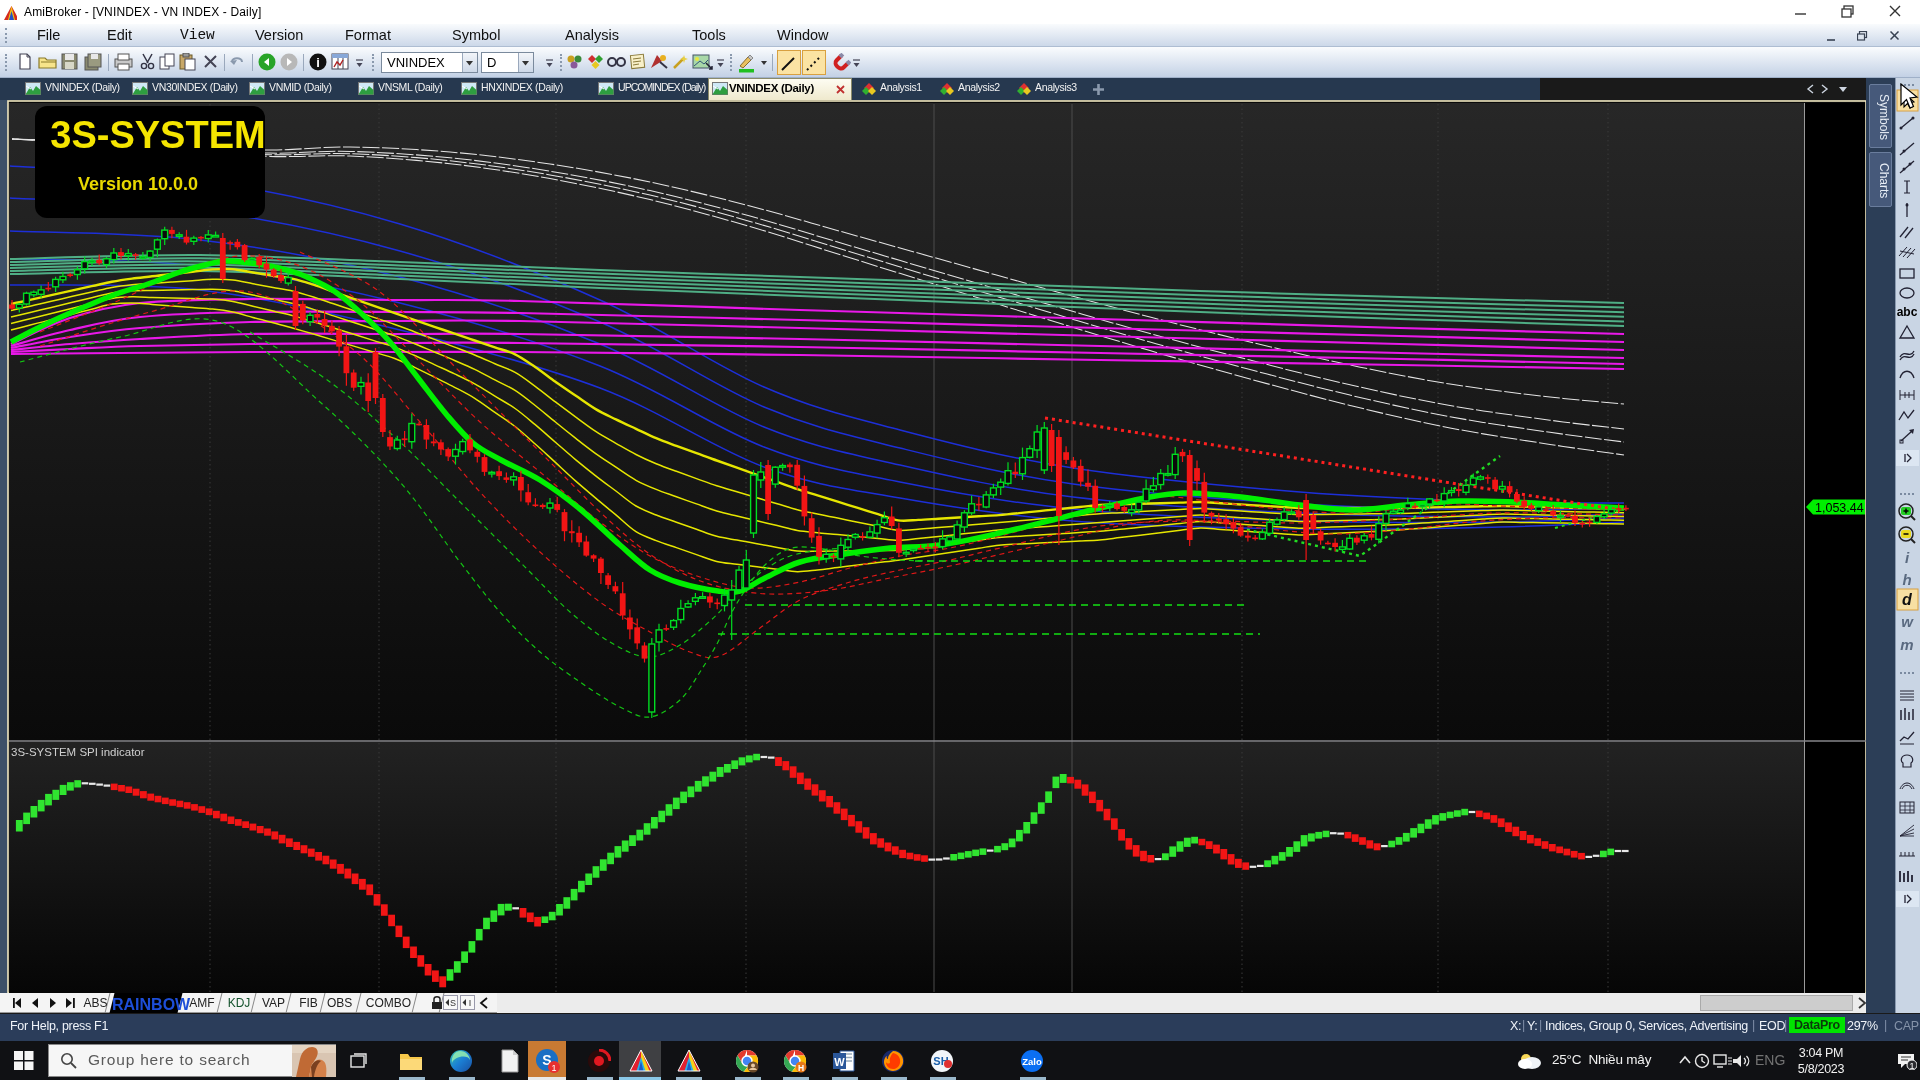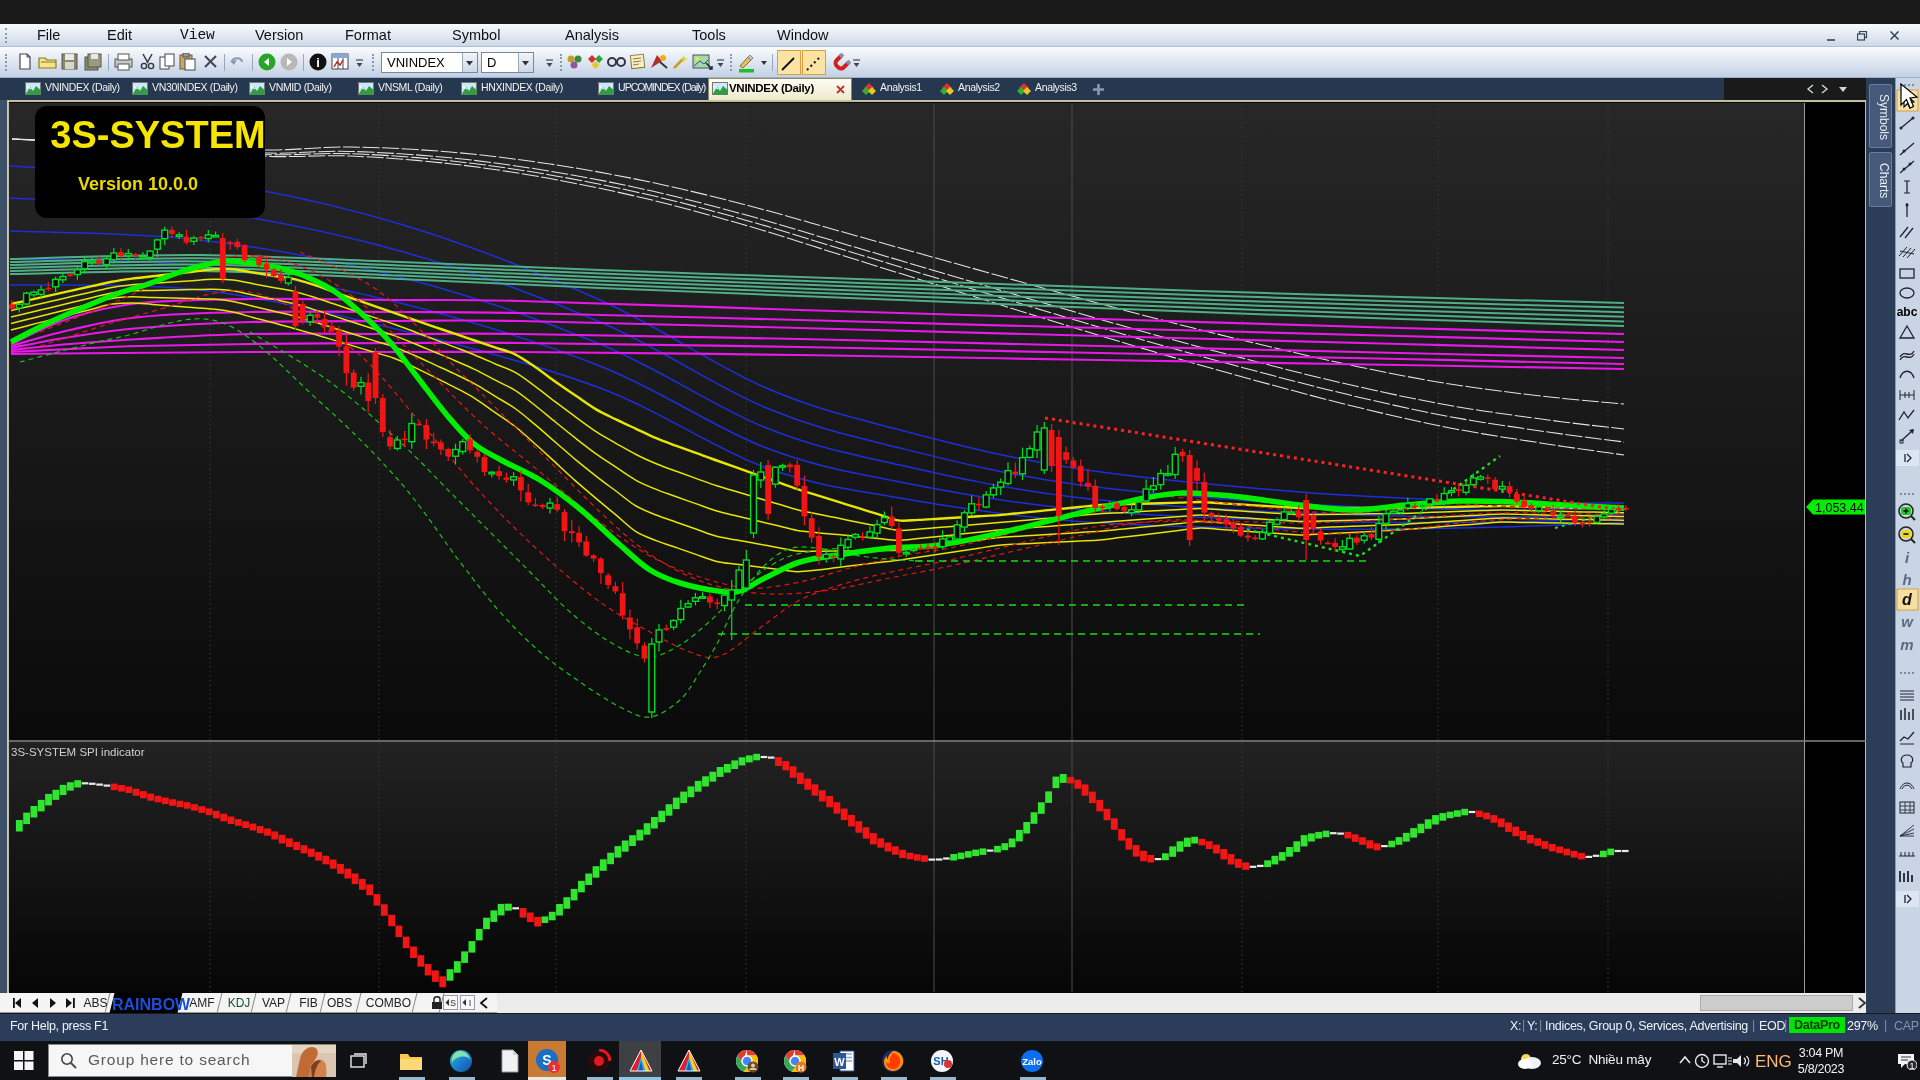--- a/index.html
+++ b/index.html
@@ -1,19 +1,37 @@
 <!DOCTYPE html>
 <html><head><meta charset="utf-8"><style>
 *{margin:0;padding:0;box-sizing:border-box;}
 html,body{width:1920px;height:1080px;overflow:hidden;background:#000;font-family:"Liberation Sans",sans-serif;}
 #root{position:relative;width:1920px;height:1080px;background:#1a1a1a;}
 .abs{position:absolute;}
 svg text{font-family:"Liberation Sans",sans-serif;}
 </style></head><body>
 <div id="root">
+<div class="abs" style="top:0;left:0;width:1920px;height:24px;background:#ffffff;">
+      <svg class="abs" style="left:3px;top:5px" width="14" height="15">
+        <polygon points="8.5,1 16,15 1,15" fill="#d42a1e"></polygon>
+        <polygon points="8.5,1 12,15 5,15" fill="#f3c613"></polygon>
+        <polygon points="8.5,6 11,15 6,15" fill="#2553c8"></polygon>
+      </svg>
+      <div class="abs" style="left:24px;top:5px;font-size:12px;letter-spacing:0.15px;color:#000;">AmiBroker - [VNINDEX - VN INDEX - Daily]</div>
+      <svg class="abs" style="left:1795px;top:6px" width="12" height="12">
+        <line x1="0" y1="8" x2="11" y2="8" stroke="#333" stroke-width="1.4"></line>
+      </svg>
+      <svg class="abs" style="left:1841px;top:5px" width="14" height="13">
+        <rect x="3" y="1" width="9" height="8" fill="none" stroke="#333" stroke-width="1.3"></rect>
+        <rect x="1" y="4" width="9" height="8" fill="#fff" stroke="#333" stroke-width="1.3"></rect>
+      </svg>
+      <svg class="abs" style="left:1889px;top:5px" width="13" height="13">
+        <path d="M1 1 L11 11 M11 1 L1 11" stroke="#333" stroke-width="1.4"></path>
+      </svg>
+    </div>
     <div class="abs" style="top:24px;left:0;width:1920px;height:23px;background:linear-gradient(#f9fbfd,#ccd8e9);border-bottom:1px solid #aebdd2;">
       <div class="abs" style="left:5px;top:4px;width:3px;height:15px;border-left:2px dotted #8a99ad;"></div>
       <div class="abs" style="left:37px;top:3px;font-size:14.5px;color:#101010;">File</div>
       <div class="abs" style="left:107px;top:3px;font-size:14.5px;color:#101010;">Edit</div>
       <div class="abs" style="left:180px;top:3px;font-size:14.5px;color:#101010;font-family:Liberation Mono, monospace;">View</div>
       <div class="abs" style="left:255px;top:3px;font-size:14.5px;color:#101010;">Version</div>
       <div class="abs" style="left:345px;top:3px;font-size:14.5px;color:#101010;">Format</div>
       <div class="abs" style="left:452px;top:3px;font-size:14.5px;color:#101010;">Symbol</div>
       <div class="abs" style="left:565px;top:3px;font-size:14.5px;color:#101010;">Analysis</div>
       <div class="abs" style="left:692px;top:3px;font-size:14.5px;color:#101010;">Tools</div>
@@ -180,21 +198,21 @@
           <path d="M6 4 L6 11 C6 16 16 16 16 11 L16 4" fill="none" stroke="#d02020" stroke-width="4"></path>
           <rect x="4" y="2" width="4" height="4" fill="#8a8aa8"></rect>
           <rect x="14" y="2" width="4" height="4" fill="#8a8aa8"></rect>
         </g>
       </svg>
       <svg class="abs" style="left:852px;top:12px" width="9" height="9">
         <line x1="1" y1="1" x2="8" y2="1" stroke="#445" stroke-width="1.2"></line>
         <path d="M1.5 4 L7.5 4 L4.5 8 Z" fill="#445"></path>
       </svg>
     </div>
-    <div class="abs" style="top:78px;left:0;width:1724px;height:22px;background:#26384f;">
+    <div class="abs" style="top:78px;left:0;width:1540px;height:22px;background:#26384f;">
       <div class="abs" style="top:0;left:0;width:1920px;height:22px;background-image:radial-gradient(#2d4057 20%,transparent 21%);background-size:4px 4px;"></div>
       <svg class="abs" style="left:25px;top:4px" width="16" height="13">
         <rect x="0.5" y="0.5" width="15" height="12" fill="#cfe8f5" stroke="#777"></rect>
         <path d="M0.5 12.5 L5 5 L8 9 L11 4 L15.5 8 L15.5 12.5 Z" fill="#2e9e40"></path>
         <path d="M1 4 L6 7" stroke="#fff" stroke-width="1"></path>
       </svg>
       <div class="abs" style="left:45px;top:3px;font-size:10.5px;letter-spacing:-0.35px;color:#f2f2f2;">VNINDEX (Daily)</div>
       <svg class="abs" style="left:132px;top:4px" width="16" height="13">
         <rect x="0.5" y="0.5" width="15" height="12" fill="#cfe8f5" stroke="#777"></rect>
         <path d="M0.5 12.5 L5 5 L8 9 L11 4 L15.5 8 L15.5 12.5 Z" fill="#2e9e40"></path>
@@ -1353,21 +1371,21 @@
       </svg>
       <svg class="abs" style="left:1713px;top:12px" width="20" height="16">
         <rect x="1" y="2" width="12" height="9" fill="none" stroke="#e8e8e8" stroke-width="1.4"></rect>
         <path d="M4 14 L10 14" stroke="#e8e8e8" stroke-width="1.4"></path>
         <path d="M15 5 L19 5 M15 8 L19 8 M15 11 L19 11" stroke="#e8e8e8" stroke-width="1.2"></path>
       </svg>
       <svg class="abs" style="left:1731px;top:12px" width="20" height="16">
         <path d="M2 6 L6 6 L10 2 L10 14 L6 10 L2 10 Z" fill="#e8e8e8"></path>
         <path d="M13 5 C15 7 15 9 13 11 M15.5 3 C18.5 6 18.5 10 15.5 13" stroke="#e8e8e8" fill="none" stroke-width="1.3"></path>
       </svg>
-      <div class="abs" style="left:1755px;top:11px;font-size:17px;color:#fdba74;">ENG</div>
+      <div class="abs" style="left:1755px;top:11px;font-size:14px;color:#737373;">ENG</div>
       <div class="abs" style="left:1783px;top:4px;width:76px;text-align:center;font-size:12.5px;letter-spacing:-0.3px;color:#f2f2f2;line-height:16px;">3:04 PM<br>5/8/2023</div>
       <svg class="abs" style="left:1897px;top:11px" width="20" height="18">
         <path d="M1 2 L17 2 L17 12 L8 12 L4 16 L4 12 L1 12 Z" fill="#f2f2f2"></path>
         <path d="M4 5 L14 5 M4 8 L11 8" stroke="#333" stroke-width="1.2"></path>
         <circle cx="15" cy="13" r="5" fill="#2a2a2e" stroke="#f2f2f2"></circle>
         <text x="15" y="16.5" font-size="9" fill="#fff" text-anchor="middle" font-family="Liberation Sans">1</text>
       </svg>
     </div>
   </div>
 </body></html>

